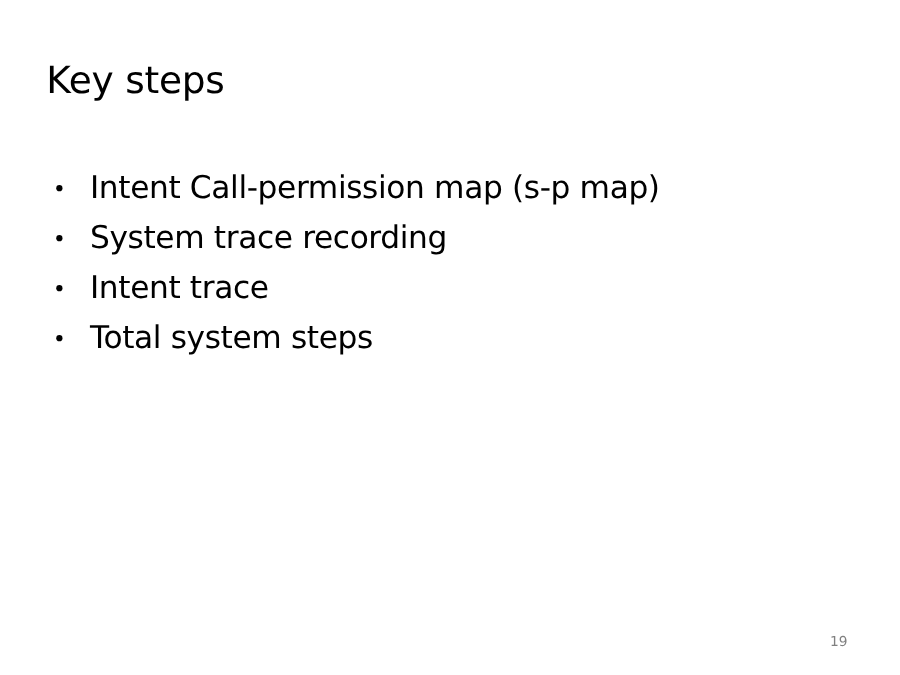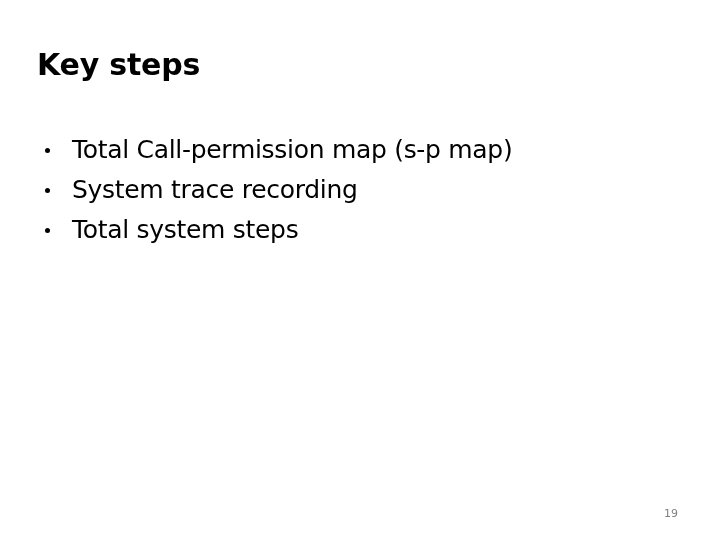--- a/index.html
+++ b/index.html
@@ -20,21 +20,21 @@
     background: #ffffff;
     box-sizing: border-box;
   }
   .slide-title {
     position: absolute;
     left: 37px;
     top: 47px;
     font-family: "DejaVu Sans", sans-serif;
     font-size: 30px;
     line-height: 36px;
-    font-weight: 700;
+    font-weight: 400;
     color: #000000;
     letter-spacing: -0.2px;
     white-space: nowrap;
   }
   .bullet-list {
     position: absolute;
     left: 40px;
     top: 130px;
     width: 600px;
     margin: 0;
@@ -82,25 +82,29 @@
 </head>
 <body>
 
 <div class="slide">
 
   <div class="slide-title">Key steps</div>
 
   <ul class="bullet-list">
     <li class="bullet-item">
       <span class="bullet-marker"></span>
-      <span class="bullet-text">Total Call-permission map (s-p map)</span>
+      <span class="bullet-text">Intent Call-permission map (s-p map)</span>
     </li>
     <li class="bullet-item">
       <span class="bullet-marker"></span>
       <span class="bullet-text">System trace recording</span>
+    </li>
+    <li class="bullet-item">
+      <span class="bullet-marker"></span>
+      <span class="bullet-text">Intent trace</span>
     </li>
     <li class="bullet-item">
       <span class="bullet-marker"></span>
       <span class="bullet-text">Total system steps</span>
     </li>
   </ul>
 
   <div class="page-number">19</div>
 
 </div>

